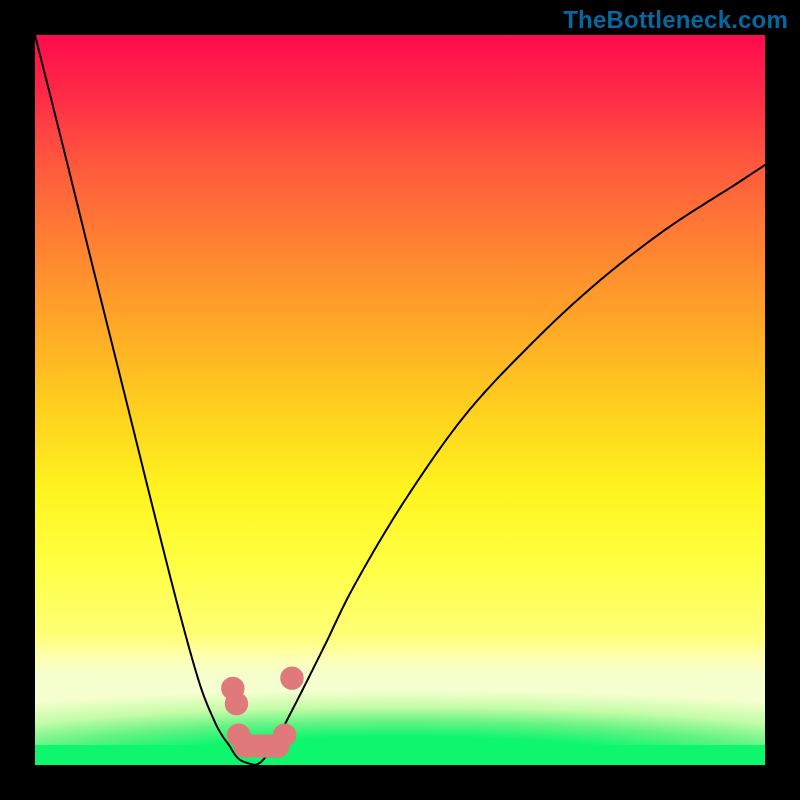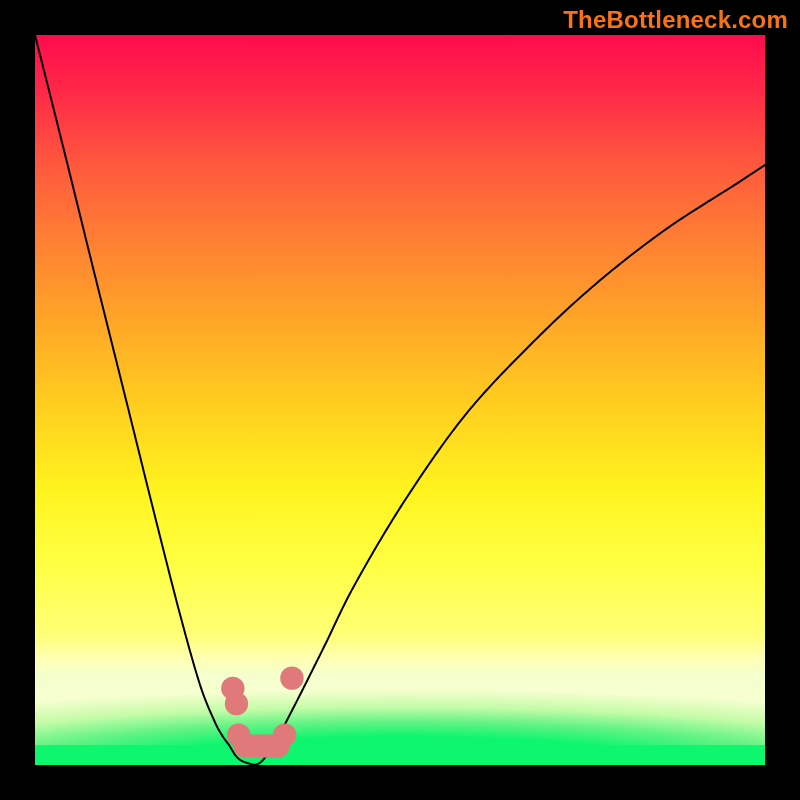--- a/index.html
+++ b/index.html
@@ -18,21 +18,21 @@
     height: 800px;
     background: #000;
   }
   .watermark {
     position: absolute;
     top: 6px;
     right: 12px;
     font-family: Arial, Helvetica, sans-serif;
     font-size: 24px;
     font-weight: 600;
-    color: #f97316;
+    color: #0369a1;
     letter-spacing: 0.2px;
     user-select: none;
     text-align: center;
   }
   .plot {
     position: absolute;
     left: 35px;
     top: 35px;
     width: 730px;
     height: 730px;

